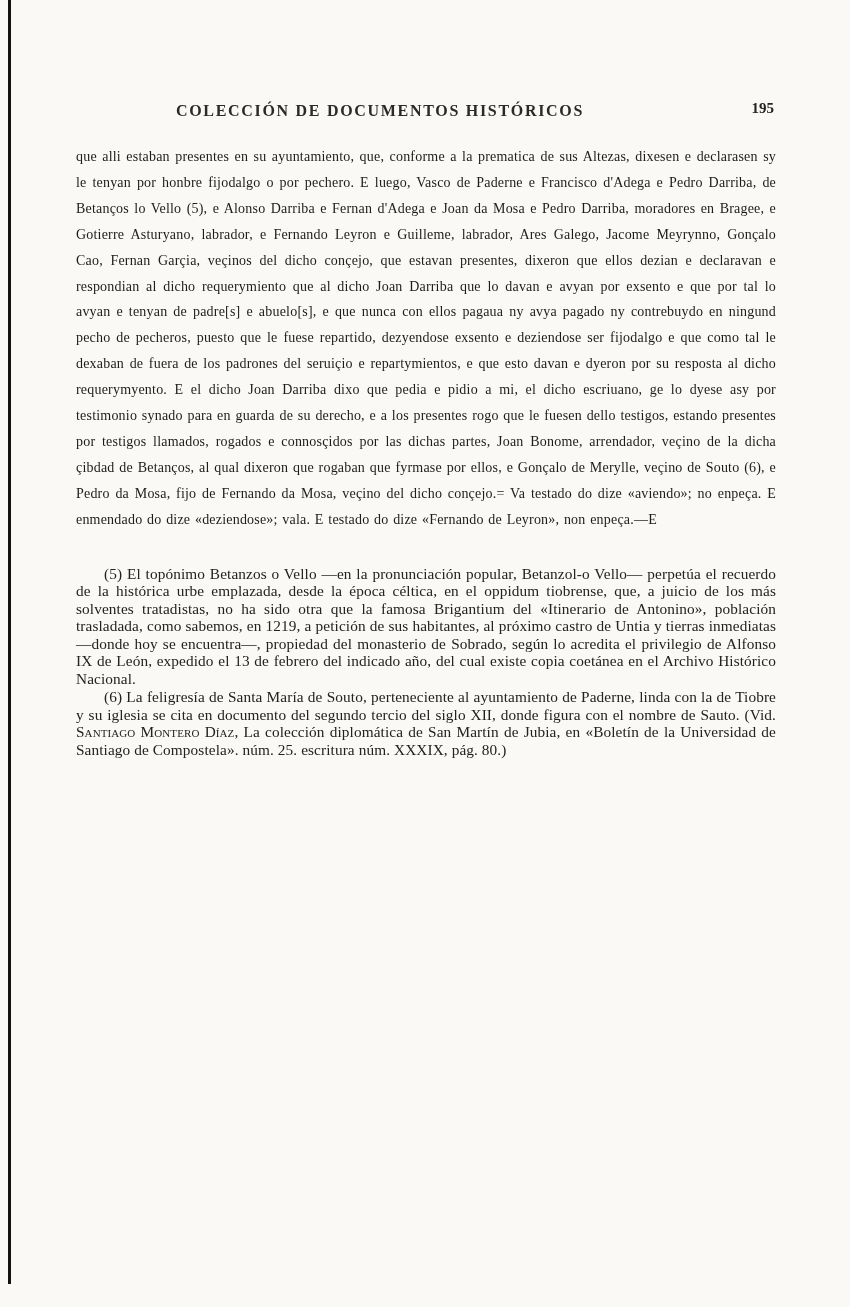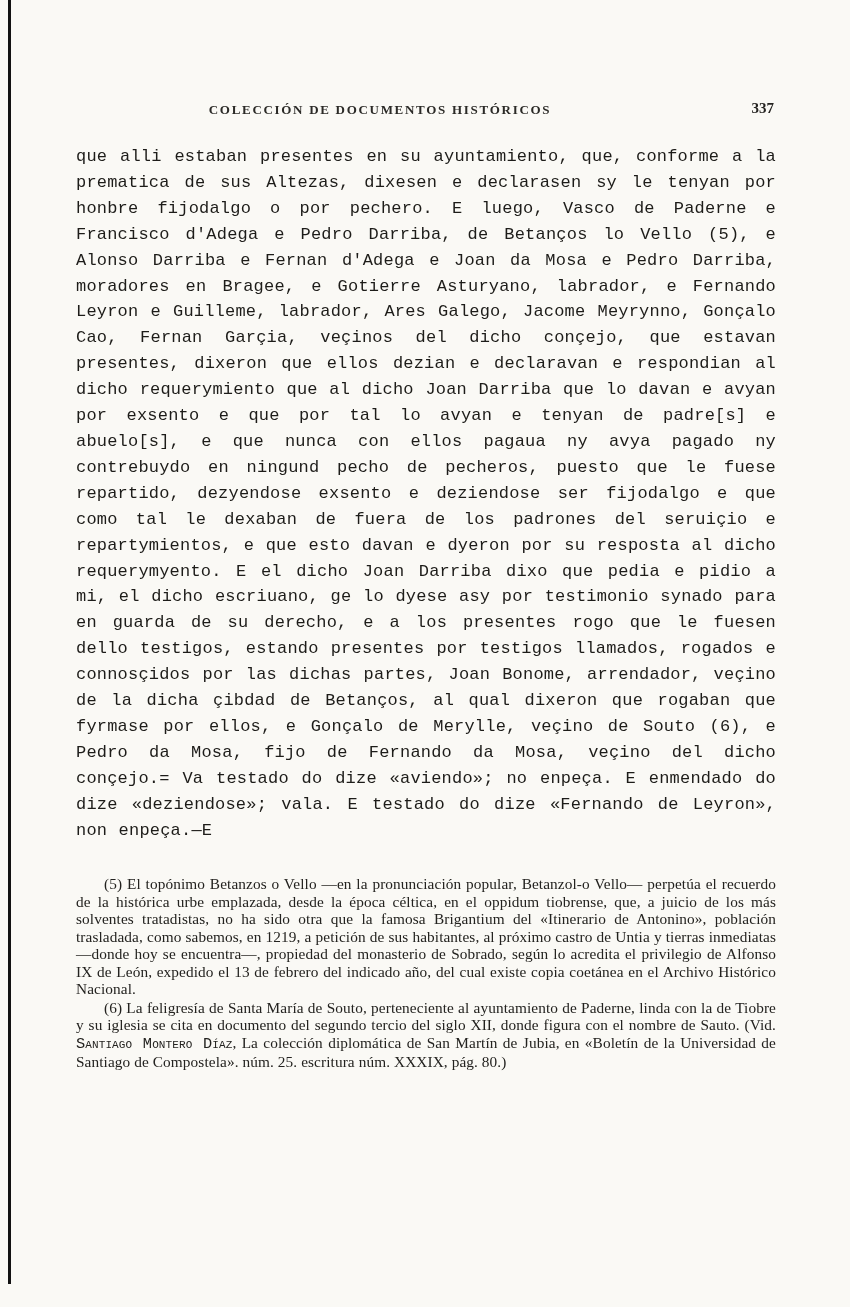--- a/index.html
+++ b/index.html
@@ -39,75 +39,74 @@
       height: 22px;
       margin-bottom: 22px;
     }
     .header-title {
       position: absolute;
       left: 0;
       right: 0;
       top: 2px;
       text-align: center;
       transform: translateX(-46px);
-      font-size: 13px;
+      font-size: 16px;
       font-weight: bold;
       letter-spacing: 1.7px;
       color: #2b2a27;
       white-space: nowrap;
     }
     .page-number {
       position: absolute;
       right: 2px;
       top: 0;
       font-size: 15px;
       font-weight: bold;
       color: #242320;
     }
     .body-paragraph {
       margin: 0;
-      font-size: 17px;
+      font-size: 14px;
       line-height: 25.9px;
       text-align: justify;
       letter-spacing: 0.2px;
       word-spacing: 1px;
       color: #1d1c19;
-      font-family: Liberation Mono, monospace;
     }
     .footnotes {
       margin-top: 32px;
       font-size: 15.3px;
       line-height: 17.5px;
       text-align: justify;
       color: #23221f;
       letter-spacing: 0.1px;
     }
     .footnote {
       margin: 0;
       text-indent: 28px;
     }
     .footnote + .footnote {
       margin-top: 1px;
     }
     .seg-normal { font-style: normal; }
     .seg-italic { }
-    .seg-smallcaps { font-variant: small-caps; font-family: Liberation Mono, monospace; }
+    .seg-smallcaps { font-variant: small-caps; }
   </style>
 </head>
 <body>
 
 <div class="page">
 
   <div class="scan-edge-line"></div>
 
   <div class="content">
 
     <div class="running-header">
       <div class="header-title">COLECCIÓN DE DOCUMENTOS HISTÓRICOS</div>
-      <div class="page-number">337</div>
+      <div class="page-number">195</div>
     </div>
 
     <p class="body-paragraph">que alli estaban presentes en su ayuntamiento, que, conforme a la prematica de sus Altezas, dixesen e declarasen sy le tenyan por honbre fijodalgo o por pechero. E luego, Vasco de Paderne e Francisco d'Adega e Pedro Darriba, de Betanços lo Vello (5), e Alonso Darriba e Fernan d'Adega e Joan da Mosa e Pedro Darriba, moradores en Bragee, e Gotierre Asturyano, labrador, e Fernando Leyron e Guilleme, labrador, Ares Galego, Jacome Meyrynno, Gonçalo Cao, Fernan Garçia, veçinos del dicho conçejo, que estavan presentes, dixeron que ellos dezian e declaravan e respondian al dicho requerymiento que al dicho Joan Darriba que lo davan e avyan por exsento e que por tal lo avyan e tenyan de padre[s] e abuelo[s], e que nunca con ellos pagaua ny avya pagado ny contrebuydo en ningund pecho de pecheros, puesto que le fuese repartido, dezyendose exsento e deziendose ser fijodalgo e que como tal le dexaban de fuera de los padrones del seruiçio e repartymientos, e que esto davan e dyeron por su resposta al dicho requerymyento. E el dicho Joan Darriba dixo que pedia e pidio a mi, el dicho escriuano, ge lo dyese asy por testimonio synado para en guarda de su derecho, e a los presentes rogo que le fuesen dello testigos, estando presentes por testigos llamados, rogados e connosçidos por las dichas partes, Joan Bonome, arrendador, veçino de la dicha çibdad de Betanços, al qual dixeron que rogaban que fyrmase por ellos, e Gonçalo de Merylle, veçino de Souto (6), e Pedro da Mosa, fijo de Fernando da Mosa, veçino del dicho conçejo.= Va testado do dize «aviendo»; no enpeça. E enmendado do dize «deziendose»; vala. E testado do dize «Fernando de Leyron», non enpeça.—E</p>
 
     <div class="footnotes">
       <p class="footnote"><span class="seg-normal">(5) El topónimo Betanzos o Vello —en la pronunciación popular, </span><span class="seg-italic">Betanzol-o Vello</span><span class="seg-normal">— perpetúa el recuerdo de la histórica urbe emplazada, desde la época céltica, en el </span><span class="seg-italic">oppidum</span><span class="seg-normal"> tiobrense, que, a juicio de los más solventes tratadistas, no ha sido otra que la famosa </span><span class="seg-italic">Brigantium</span><span class="seg-normal"> del «Itinerario de Antonino», población trasladada, como sabemos, en 1219, a petición de sus habitantes, al próximo castro de </span><span class="seg-italic">Untia</span><span class="seg-normal"> y tierras inmediatas —donde hoy se encuentra—, propiedad del monasterio de Sobrado, según lo acredita el privilegio de Alfonso IX de León, expedido el 13 de febrero del indicado año, del cual existe copia coetánea en el Archivo Histórico Nacional.</span></p>
       <p class="footnote"><span class="seg-normal">(6) La feligresía de Santa María de Souto, perteneciente al ayuntamiento de Paderne, linda con la de Tiobre y su iglesia se cita en documento del segundo tercio del siglo XII, donde figura con el nombre de </span><span class="seg-italic">Sauto</span><span class="seg-normal">. (Vid. </span><span class="seg-smallcaps">Santiago Montero Díaz</span><span class="seg-normal">, </span><span class="seg-italic">La colección diplomática de San Martín de Jubia</span><span class="seg-normal">, en «Boletín de la Universidad de Santiago de Compostela». núm. 25. escritura núm. XXXIX, pág. 80.)</span></p>
     </div>
 
   </div>

